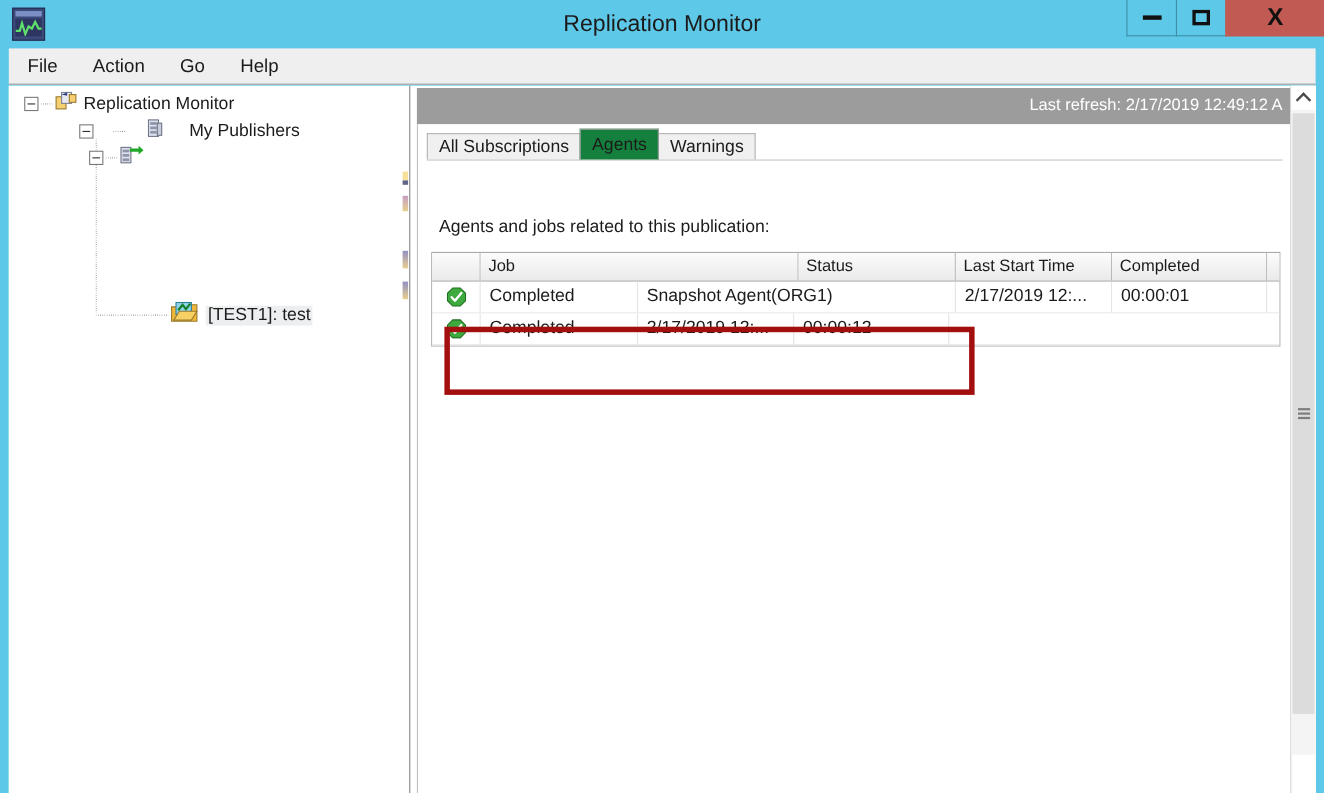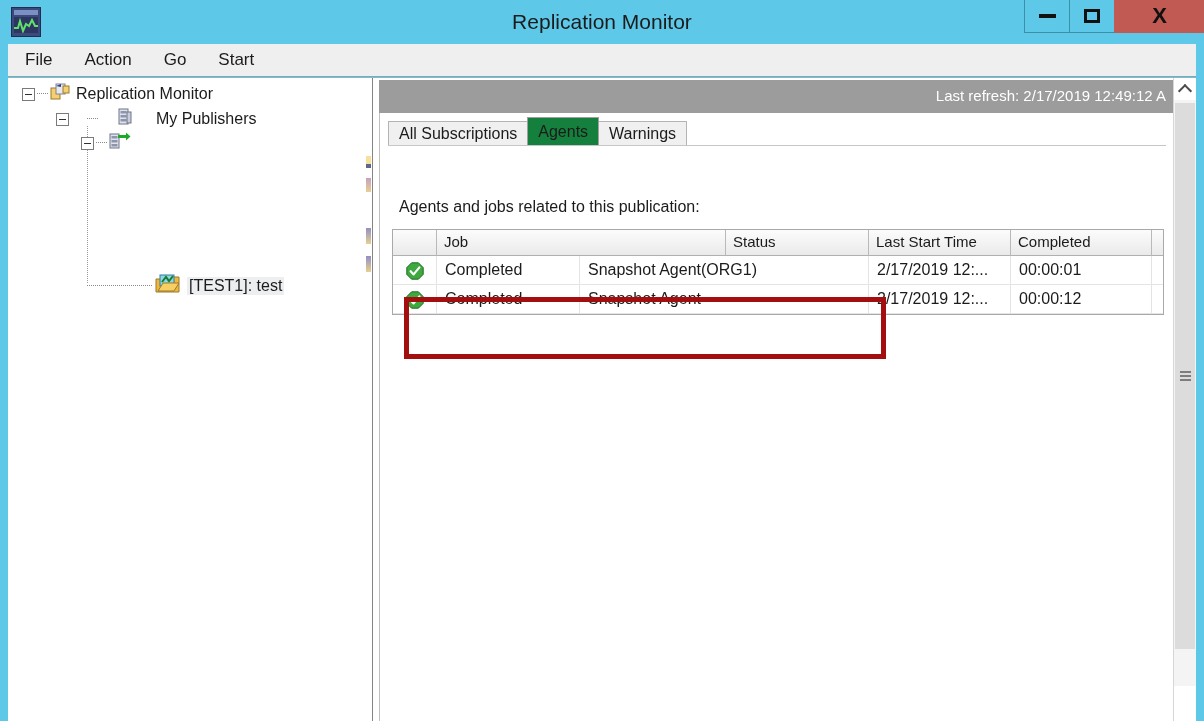--- a/index.html
+++ b/index.html
@@ -458,21 +458,21 @@
         <span class="glyph-max"></span>
       </div>
       <div class="win-btn close">X</div>
     </div>
   </div>
 
   <div class="menubar">
     <div class="menu-item">File</div>
     <div class="menu-item">Action</div>
     <div class="menu-item">Go</div>
-    <div class="menu-item">Start</div>
+    <div class="menu-item">Help</div>
   </div>
 
   <div class="workarea">
 
     <div class="treepane">
       <div class="tree">
 
         <div class="vline" style="left:79px; top:48px; height:158px;"></div>
 
         <div class="tnode" style="left:14px; top:5px;">
@@ -482,21 +482,21 @@
             <svg width="20" height="18" viewBox="0 0 20 18">
               <rect x="1" y="5" width="9" height="11" fill="#f6cf71" stroke="#9a7b2e" stroke-width="1"></rect>
               <rect x="6" y="1" width="9" height="10" fill="#e8e8ef" stroke="#7f8296" stroke-width="1"></rect>
               <rect x="13" y="3" width="6" height="7" fill="#f6cf71" stroke="#9a7b2e" stroke-width="1"></rect>
               <path d="M6 3 L11 1 L11 4 Z" fill="#2f3f82"></path>
             </svg>
           </span>
           <span class="tlabel">Replication Monitor</span>
         </div>
 
-        <div class="tnode" style="left:48px; top:30px;gap:16px;">
+        <div class="tnode" style="left:64px; top:30px;gap:16px;">
           <span class="expander"></span>
           <span class="dots"></span>
           <span class="tree-icon">
             <svg width="18" height="18" viewBox="0 0 18 18">
               <rect x="3" y="1" width="9" height="15" fill="#dfe3ef" stroke="#6f7487" stroke-width="1"></rect>
               <rect x="4.5" y="3" width="6" height="2.5" fill="#8e95aa"></rect>
               <rect x="4.5" y="7" width="6" height="2.5" fill="#8e95aa"></rect>
               <rect x="4.5" y="11" width="6" height="2.5" fill="#8e95aa"></rect>
               <rect x="11" y="4" width="4" height="11" fill="#c8cddc" stroke="#6f7487" stroke-width="1"></rect>
             </svg>
@@ -587,21 +587,20 @@
           <div class="grid-row">
             <div class="gc col-0 icon-cell">
               <span class="ok-badge">
                 <svg width="18" height="18" viewBox="0 0 18 18">
                   <polygon points="5.6,0.8 12.4,0.8 17.2,5.6 17.2,12.4 12.4,17.2 5.6,17.2 0.8,12.4 0.8,5.6" fill="#3ea93e" stroke="#1e6f1e" stroke-width="1"></polygon>
                   <path d="M4.6 9.2 L7.6 12.4 L13.4 5.4" fill="none" stroke="#ffffff" stroke-width="2.2" stroke-linecap="round" stroke-linejoin="round"></path>
                 </svg>
               </span>
             </div>
             <div class="gc col-1">Completed</div>
-            <div class="gc col-2">Snapshot Agent</div>
             <div class="gc col-3">2/17/2019 12:...</div>
             <div class="gc col-4">00:00:12</div>
             <div class="gc col-5"></div>
           </div>
 
         </div>
       </div>
 
       <div class="vscroll">
         <div class="sb-up">

